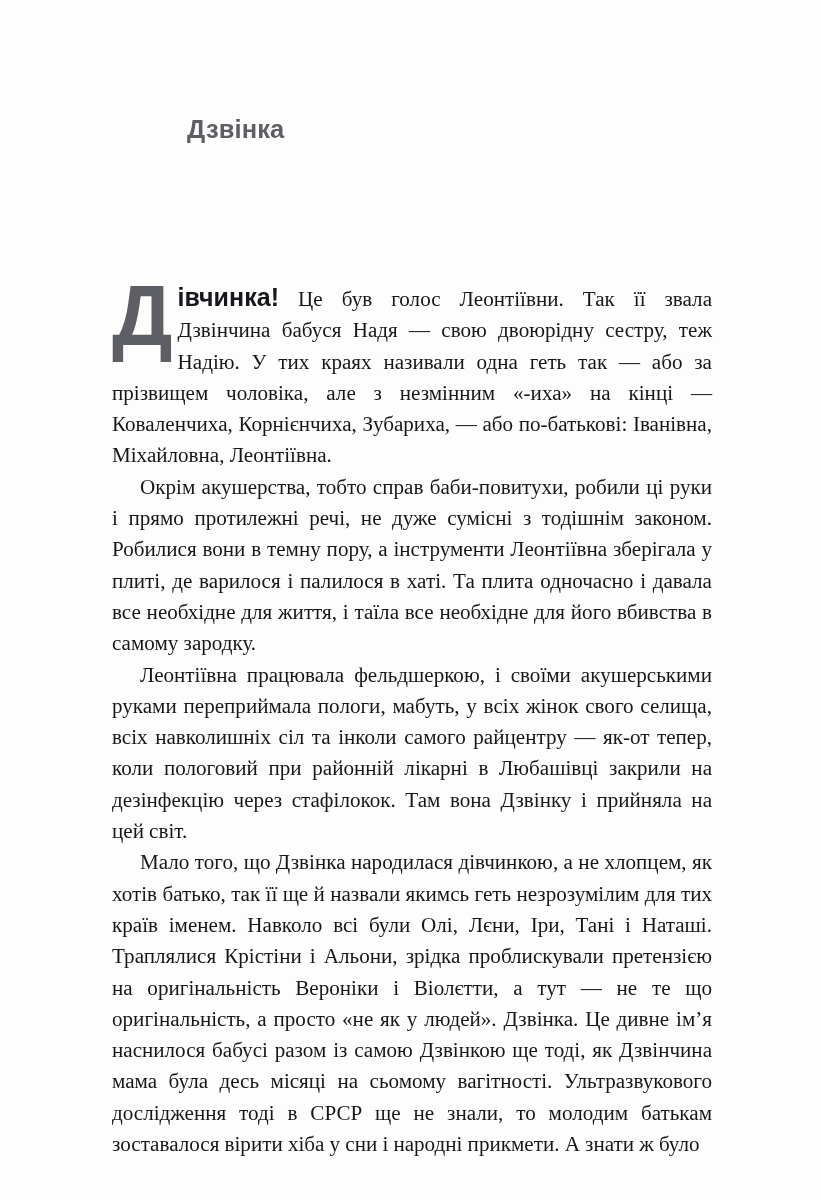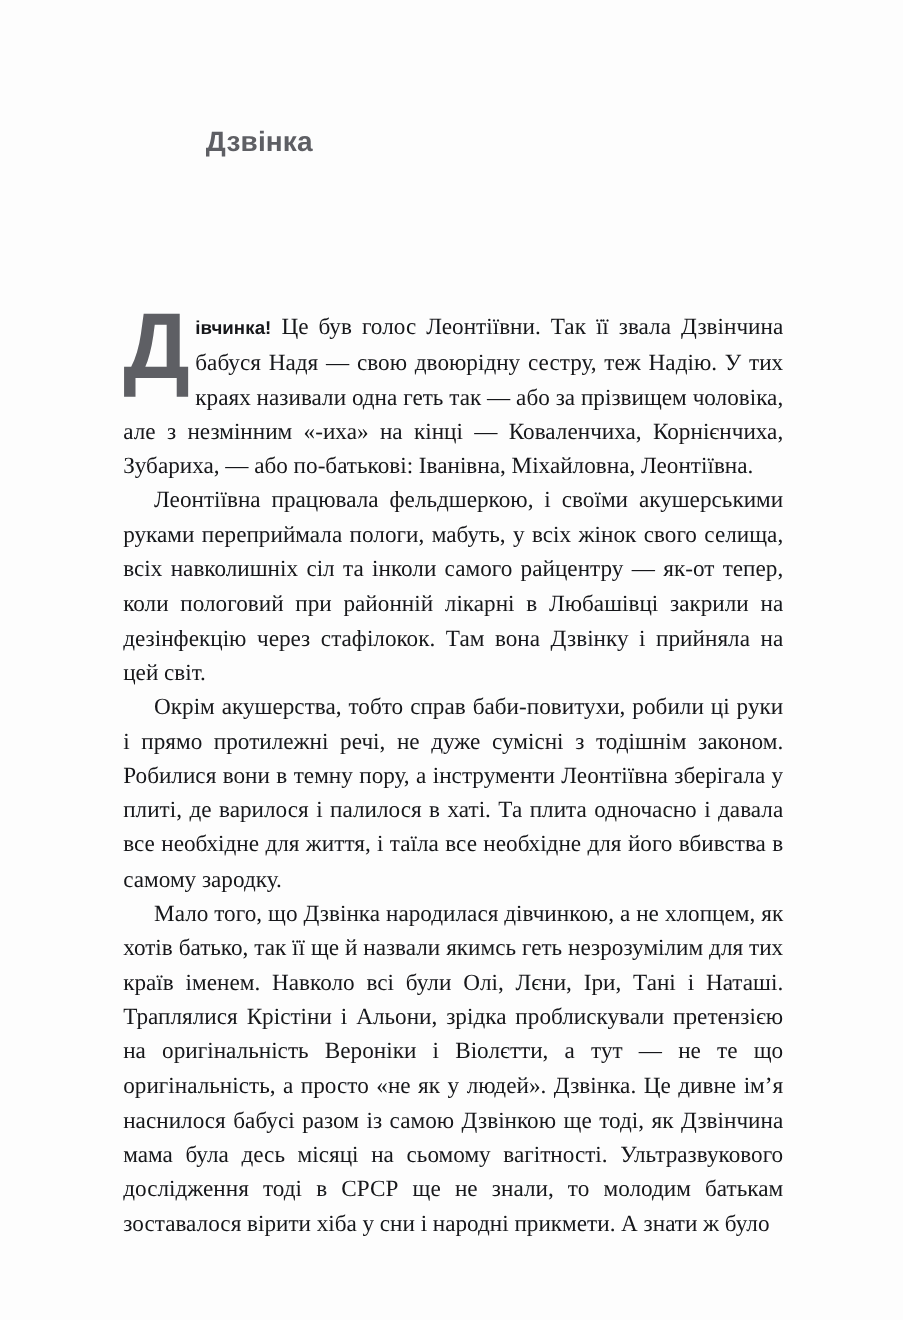--- a/index.html
+++ b/index.html
@@ -73,39 +73,39 @@
     padding-top: 1px;
     height: 68px;
     overflow: visible;
     -webkit-user-select: none;
     user-select: none;
   }
 
   .lead-in {
     font-family: "Liberation Sans", "DejaVu Sans", sans-serif;
     font-weight: bold;
-    font-size: 17px;
+    font-size: 25px;
     color: #16171a;
     letter-spacing: 0.05px;
   }
 </style>
 </head>
 <body>
 
 <div class="page">
 
   <h1 class="chapter-title">Дзвінка</h1>
 
   <div class="text-block">
 
     <p class="body-par first">
       <span class="dropcap">Д</span><span class="lead-in">івчинка!</span><span> Це був голос Леонтіївни. Так її звала Дзвінчина бабуся Надя — свою двоюрідну сестру, теж Надію. У тих краях називали одна геть так — або за прізвищем чоловіка, але з незмінним «-иха» на кінці — Коваленчиха, Корнієнчиха, Зубариха, — або по-батькові: Іванівна, Міхайловна, Леонтіївна.</span>
     </p>
 
+    <p class="body-par">Окрім акушерства, тобто справ баби-повитухи, робили ці руки і прямо протилежні речі, не дуже сумісні з тодішнім законом. Робилися вони в темну пору, а інструменти Леонтіївна зберігала у плиті, де варилося і палилося в хаті. Та плита одночасно і давала все необхідне для життя, і таїла все необхідне для його вбивства в самому зародку.</p>
+
     <p class="body-par">Леонтіївна працювала фельдшеркою, і своїми акушерськими руками переприймала пологи, мабуть, у всіх жінок свого селища, всіх навколишніх сіл та інколи самого райцентру — як-от тепер, коли пологовий при районній лікарні в Любашівці закрили на дезінфекцію через стафілокок. Там вона Дзвінку і прийняла на цей світ.</p>
-
-    <p class="body-par">Окрім акушерства, тобто справ баби-повитухи, робили ці руки і прямо протилежні речі, не дуже сумісні з тодішнім законом. Робилися вони в темну пору, а інструменти Леонтіївна зберігала у плиті, де варилося і палилося в хаті. Та плита одночасно і давала все необхідне для життя, і таїла все необхідне для його вбивства в самому зародку.</p>
 
     <p class="body-par">Мало того, що Дзвінка народилася дівчинкою, а не хлопцем, як хотів батько, так її ще й назвали якимсь геть незрозумілим для тих країв іменем. Навколо всі були Олі, Лєни, Іри, Тані і Наташі. Траплялися Крістіни і Альони, зрідка проблискували претензією на оригінальність Вероніки і Віолєтти, а тут — не те що оригінальність, а просто «не як у людей». Дзвінка. Це дивне ім’я наснилося бабусі разом із самою Дзвінкою ще тоді, як Дзвінчина мама була десь місяці на сьомому вагітності. Ультразвукового дослідження тоді в СРСР ще не знали, то молодим батькам зоставалося вірити хіба у сни і народні прикмети. А знати ж було</p>
 
   </div>
 
 </div>
 
 </body></html>

